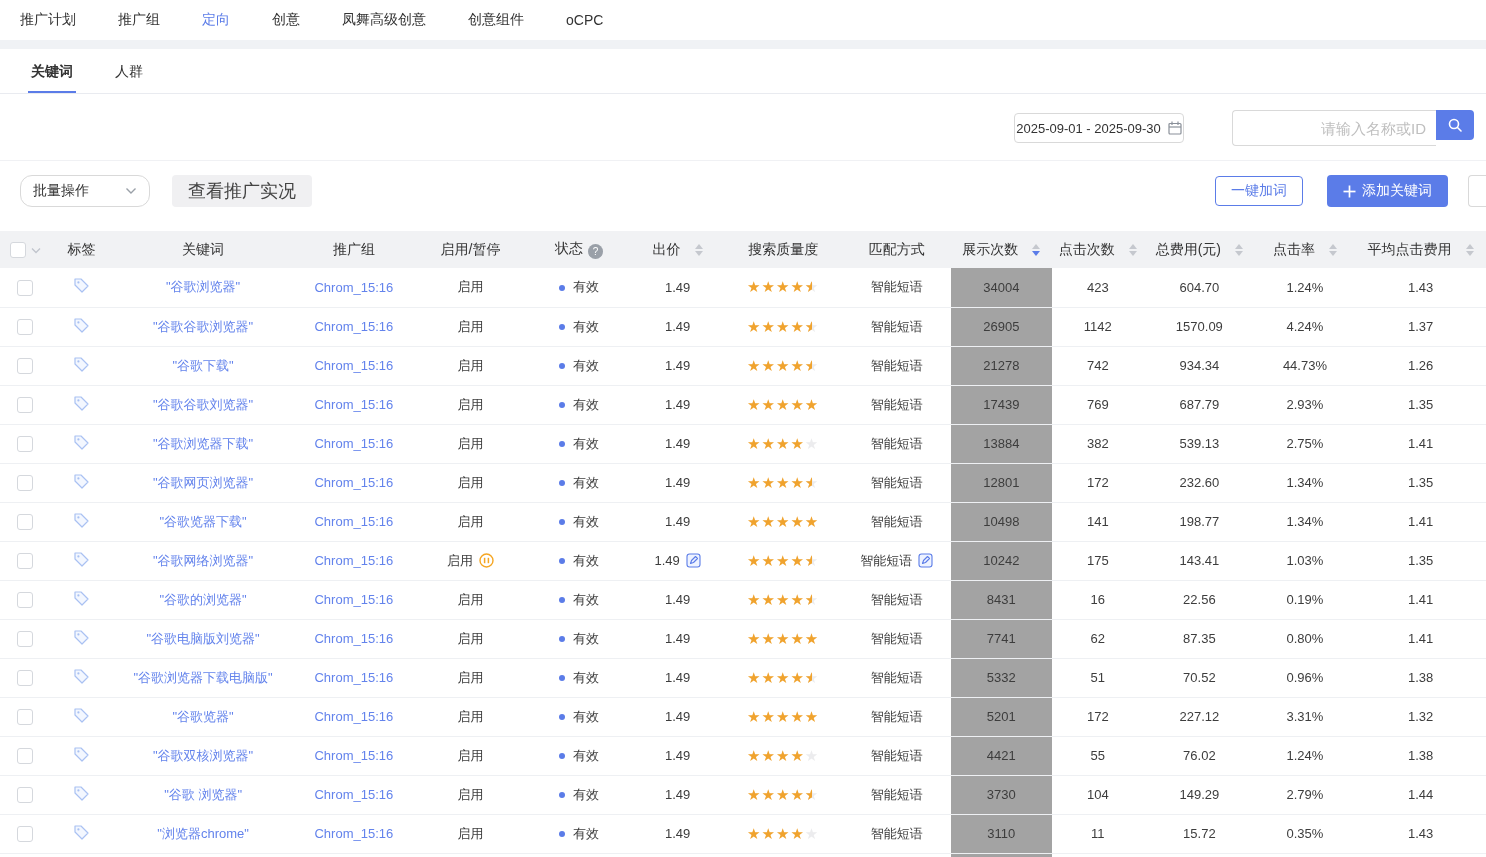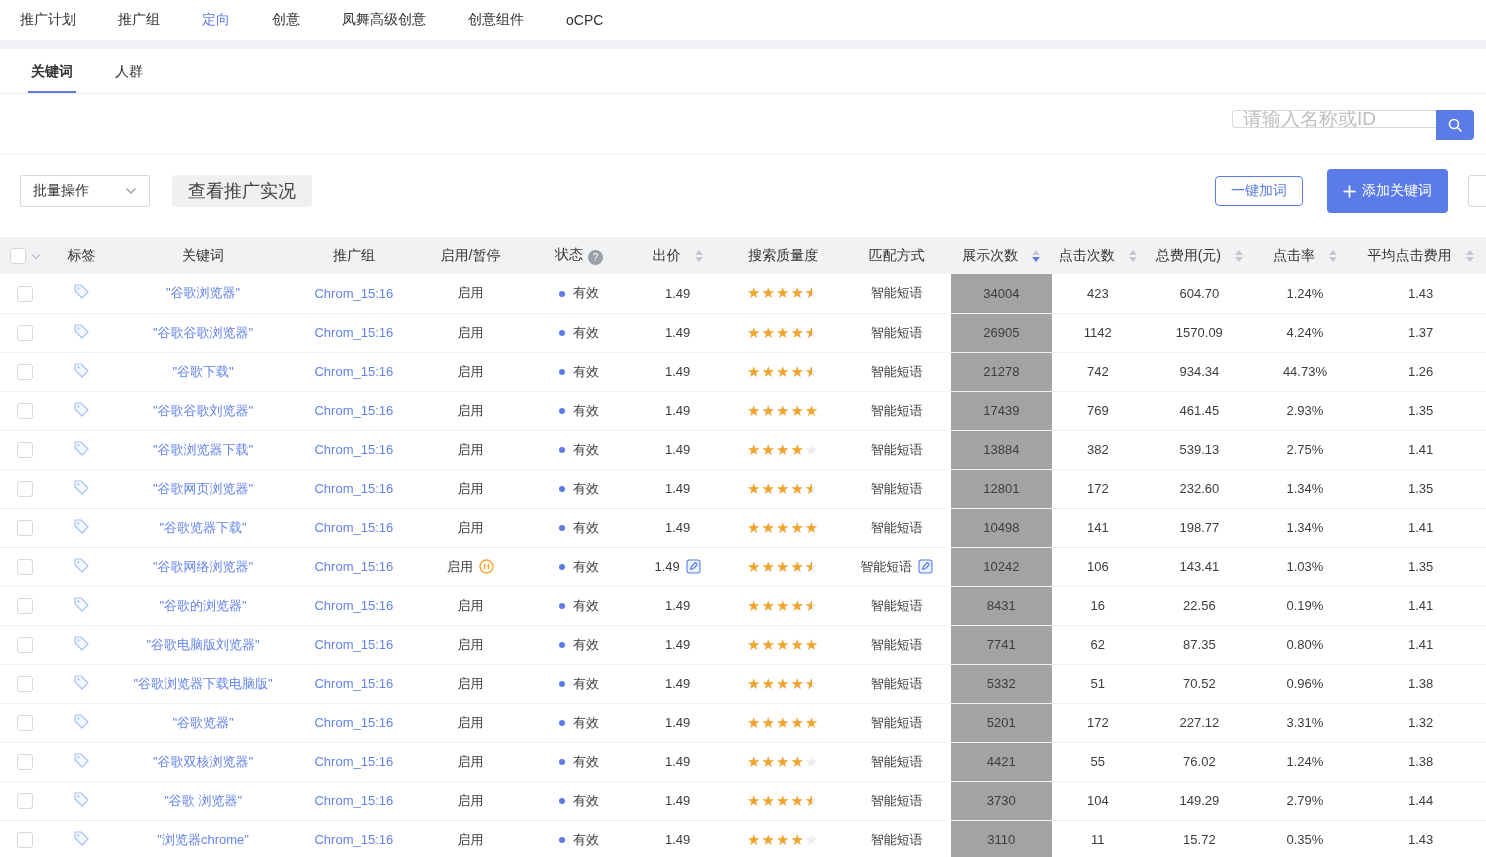--- a/index.html
+++ b/index.html
@@ -20,36 +20,36 @@
   
   .filter-row { display:flex; align-items:center; padding:16px 12px 14px 17px; }
   .chips { display:flex; gap:18px; align-items:center; }
   .chip { background:#f0f2f7; border-radius:4px; padding:7px 11px; cursor:pointer; white-space:nowrap; }
   .info-icon { width:16px; height:16px; border:1px solid #9aa0a8; border-radius:50%; color:#9aa0a8;
     font-size:11px; display:inline-flex; align-items:center; justify-content:center; margin-left:4px; }
   .filter-right { margin-left:auto; display:flex; align-items:center; }
   .date-box { width:170px; height:30px; border:1px solid #d9d9d9; border-radius:4px; display:flex;
     align-items:center; justify-content:center; gap:7px; font-size:13px; color:#333; cursor:pointer; }
   .search-wrap { display:flex; margin-left:48px; }
-  .search-input { width:204px; height:18px; border:1px solid #d9d9d9; border-right:none; border-radius:4px 0 0 4px;
-    padding:0 10px; font-size:19px; outline:none; color:#333; font-family:inherit; }
+  .search-input { width:204px; height:36px; border:1px solid #d9d9d9; border-right:none; border-radius:4px 0 0 4px;
+    padding:0 10px; font-size:15px; outline:none; color:#333; font-family:inherit;text-align:right; }
   .search-input::placeholder { color:#bfbfbf; }
   .search-btn { width:38px; height:30px; background:#5B7CE8; border:none; border-radius:0 4px 4px 0;
     display:flex; align-items:center; justify-content:center; cursor:pointer; }
 
   
   .toolbar { display:flex; align-items:center; padding:14px 0 14px 20px; border-top:1px solid #f0f1f4; }
-  .select-box { width:130px; height:32px; border:1px solid #d9d9d9; border-radius:2px; display:flex;
+  .select-box { width:130px; height:32px; border:1px solid #d9d9d9; border-radius:12px; display:flex;
     align-items:center; justify-content:space-between; padding:0 12px; cursor:pointer; color:#333; }
   .btn-gray { margin-left:22px; height:32px; padding:0 16px; background:#f0f0f2; border:none; border-radius:4px;
     color:#444; font-size:18px; cursor:pointer; font-family:inherit; }
   .toolbar-right { margin-left:auto; display:flex; align-items:center; }
   .btn-outline { height:30px; padding:0 15px; background:#fff; border:1px solid #5B7CE8; border-radius:4px;
     color:#5B7CE8; font-size:14px; cursor:pointer; font-family:inherit; }
-  .btn-primary { margin-left:24px; height:44px; padding:0 16px; background:#5B7CE8; border:none; border-radius:4px;
+  .btn-primary { margin-left:24px; height:32px; padding:0 16px; background:#5B7CE8; border:none; border-radius:4px;
     color:#fff; font-size:14px; cursor:pointer; display:flex; align-items:center; gap:6px; font-family:inherit; }
   .btn-sliver { margin-left:20px; width:18px; height:32px; background:#fff; border:1px solid #d9d9d9;
     border-radius:4px 0 0 4px; border-right:none; cursor:pointer; }
 
   
   table { width:1486px; table-layout:fixed; border-collapse:collapse; margin-top:10px; }
   th { background:#f1f2f4; height:37px; font-weight:normal; font-size:14px; color:#333; white-space:nowrap; }
   td { height:39px; border-bottom:1px solid #eef0f3; text-align:center; font-size:13px; color:#3d3d3d; white-space:nowrap; overflow:hidden; }
   th { text-align:center; }
   .col-select { width:50px; } .col-tag { width:62px; } .col-keyword { width:180px; } .col-group { width:120px; }
@@ -88,20 +88,29 @@
 </div>
 <div class="gray-strip"></div>
 
 <div class="tabbar">
   <span class="tab active">关键词</span>
   <span class="tab">人群</span>
 </div>
 
 <div class="filter-row">
   <div class="filter-right">
+    <div class="date-box">
+      <span>2025-09-01 - 2025-09-30</span>
+      <svg width="14" height="14" viewBox="0 0 14 14">
+        <rect x="1" y="2.5" width="12" height="10.5" rx="1" fill="none" stroke="#8a9099" stroke-width="1.2"></rect>
+        <line x1="4" y1="0.5" x2="4" y2="4" stroke="#8a9099" stroke-width="1.2"></line>
+        <line x1="10" y1="0.5" x2="10" y2="4" stroke="#8a9099" stroke-width="1.2"></line>
+        <line x1="1" y1="6" x2="13" y2="6" stroke="#8a9099" stroke-width="1.2"></line>
+      </svg>
+    </div>
     <div class="search-wrap">
       <input class="search-input" type="text" placeholder="请输入名称或ID" style="">
       <button class="search-btn">
         <svg width="16" height="16" viewBox="0 0 16 16">
           <circle cx="7" cy="7" r="4.5" fill="none" stroke="#fff" stroke-width="1.6"></circle>
           <line x1="10.5" y1="10.5" x2="14" y2="14" stroke="#fff" stroke-width="1.6" stroke-linecap="round"></line>
         </svg>
       </button>
     </div>
   </div>
@@ -286,21 +295,21 @@
     <td class="col-status"><span class="dot"></span><span>有效</span></td>
     <td class="col-bid">
       <span>1.49</span>
     </td>
     <td class="col-quality"><span class="stars-wrap"><span class="star">★</span><span class="star">★</span><span class="star">★</span><span class="star">★</span><span class="star">★</span></span></td>
     <td class="col-match">
       <span>智能短语</span>
     </td>
     <td class="col-impr">17439</td>
     <td class="col-clicks">769</td>
-    <td class="col-cost">461.45</td>
+    <td class="col-cost">687.79</td>
     <td class="col-ctr">2.93%</td>
     <td class="col-avg">1.35</td>
   </tr>
 
   <tr>
     <td class="col-select"><span class="checkbox"></span></td>
     <td class="col-tag">
       <svg width="17" height="17" viewBox="0 0 17 17">
         <path d="M2 2 h6 l7 7 -6 6 -7 -7 z" fill="#f3f7ff" stroke="#a9c1f2" stroke-width="1.2" stroke-linejoin="round"></path>
         <circle cx="5.4" cy="5.4" r="1.1" fill="#a9c1f2"></circle>
@@ -407,21 +416,21 @@
       </svg>
     </td>
     <td class="col-quality"><span class="stars-wrap"><span class="star">★</span><span class="star">★</span><span class="star">★</span><span class="star">★</span><span class="star half"><span class="half-fill">★</span>★</span></span></td>
     <td class="col-match">
       <span>智能短语</span><svg class="icon-edit" width="15" height="15" viewBox="0 0 15 15">
         <rect x="1" y="1" width="13" height="13" rx="2.5" fill="#eef3ff" stroke="#5B7CE8" stroke-width="1.1"></rect>
         <path d="M4.5 10.5 l1-3 4-4 2 2 -4 4 -3 1 z" fill="none" stroke="#5B7CE8" stroke-width="1.1" stroke-linejoin="round"></path>
       </svg>
     </td>
     <td class="col-impr">10242</td>
-    <td class="col-clicks">106</td>
+    <td class="col-clicks">175</td>
     <td class="col-cost">143.41</td>
     <td class="col-ctr">1.03%</td>
     <td class="col-avg">1.35</td>
   </tr>
 
   <tr>
     <td class="col-select"><span class="checkbox"></span></td>
     <td class="col-tag">
       <svg width="17" height="17" viewBox="0 0 17 17">
         <path d="M2 2 h6 l7 7 -6 6 -7 -7 z" fill="#f3f7ff" stroke="#a9c1f2" stroke-width="1.2" stroke-linejoin="round"></path>

